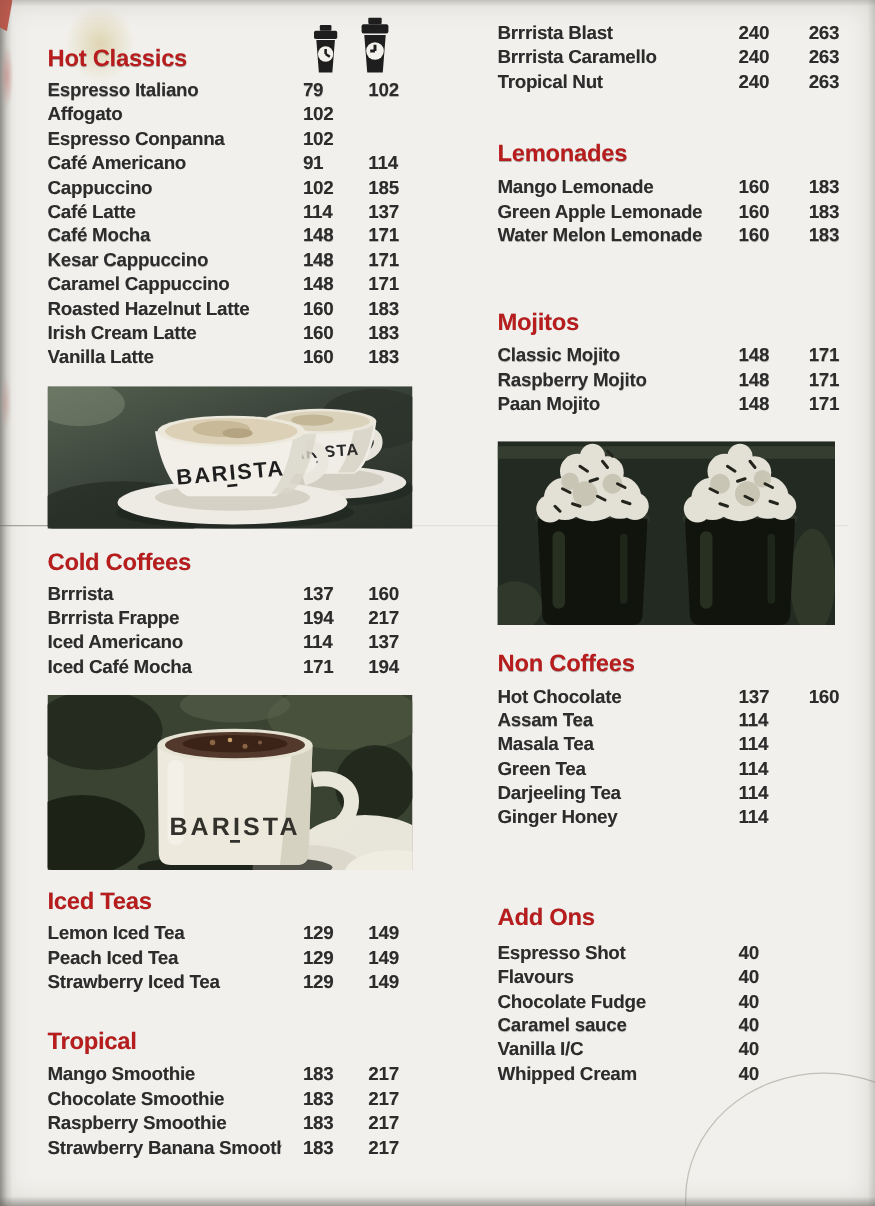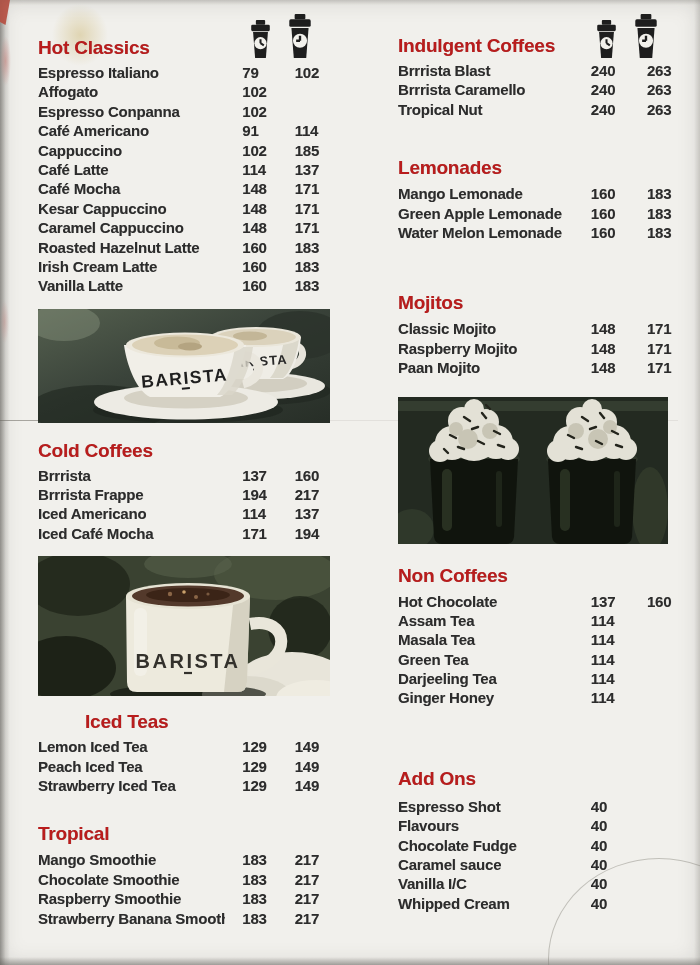--- a/index.html
+++ b/index.html
@@ -43,21 +43,21 @@
   .row{display:flex;align-items:baseline;height:19.4px;font-size:15px;letter-spacing:-.2px;
        text-shadow:.2px .2px 0 rgba(40,40,40,.3);gap:17px;}
   .nm{width:212px;white-space:nowrap;overflow:hidden;}
   #colR .nm{width:198px;}
   .p{width:40px;text-align:left;}
   #colR .p{width:44px;}
   .list{margin-top:4px;}
   .list-smoo,.list-lem,.list-moj,.list-non{margin-top:5px;}
   .list-add{margin-top:7px;}
   .h-cold{margin-top:16px;}
-  .h-iced{margin-top:14px;margin-left:47px;}
+  .h-iced{margin-top:14px;}
   .h-smoo{margin-top:26px;}
   .h-lem{margin-top:36px;}
   .h-moj{margin-top:48px;}
   .h-non{margin-top:20px;}
   .h-add{margin-top:58px;}
   .photo{display:block;}
   .photo1{width:292px;height:114px;margin-top:12px;}
   .photo2{width:292px;height:140px;margin-top:12px;}
   .photo3{width:270px;height:147px;margin-top:18px;}
   .logo-txt{font-family:"Liberation Sans",sans-serif;font-weight:700;}
@@ -296,43 +296,20 @@
       <div class="row">
           <span class="nm">Strawberry Banana Smoothie</span>
           <span class="p">183</span>
           <span class="p">217</span>
         </div>
     </div>
   </div>
 
   <div class="col" id="colR">
 
-    <div class="hdrrow">
-      <h2 class="sec">Indulgent Coffees</h2>
-      <div class="cups">
-        <svg width="25" height="39" viewBox="0 0 26 42">
-          <g fill="#1e1e1e">
-              <rect x="8" y="0" width="10" height="5" rx="1"></rect>
-              <rect x="3" y="5" width="20" height="7" rx="1.5"></rect>
-              <path d="M5,13 L21,13 L18.8,41 L7.2,41 Z"></path>
-            </g>
-          <circle cx="13" cy="25" r="6.6" fill="#f2f1ec"></circle>
-          <path d="M13,25 L13,20.6 M13,25 L16.6,27.4" stroke="#1e1e1e" stroke-width="2.2" fill="none"></path>
-        </svg>
-        <svg width="28" height="45" viewBox="0 0 26 42">
-          <g fill="#1e1e1e">
-              <rect x="8" y="0" width="10" height="5" rx="1"></rect>
-              <rect x="3" y="5" width="20" height="7" rx="1.5"></rect>
-              <path d="M5,13 L21,13 L18.8,41 L7.2,41 Z"></path>
-            </g>
-          <circle cx="13" cy="25" r="6.6" fill="#f2f1ec"></circle>
-          <path d="M13,25 L13,20.4 M13,25 L9.4,25" stroke="#1e1e1e" stroke-width="2.2" fill="none"></path>
-        </svg>
-      </div>
-    </div>
 
     <div class="list">
       <div class="row">
           <span class="nm">Brrrista Blast</span>
           <span class="p">240</span>
           <span class="p">263</span>
         </div>
       <div class="row">
           <span class="nm">Brrrista Caramello</span>
           <span class="p">240</span>

